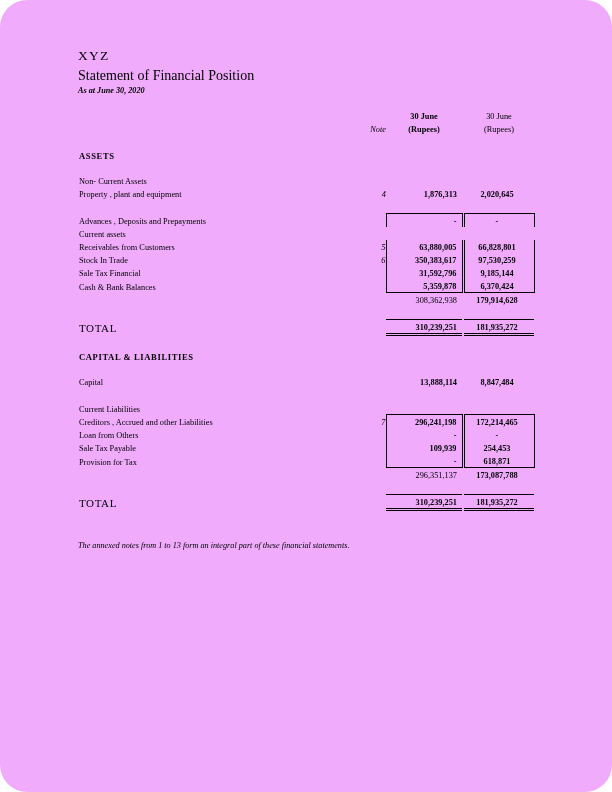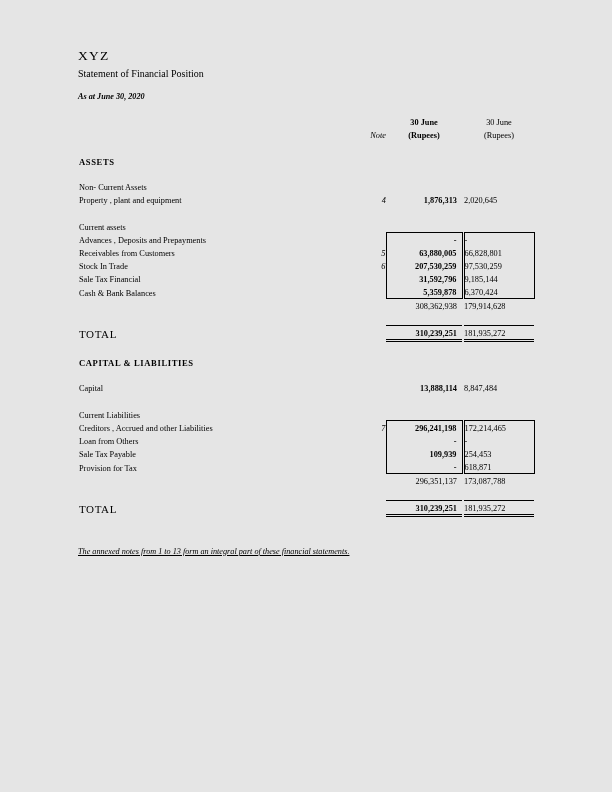--- a/index.html
+++ b/index.html
@@ -4,43 +4,44 @@
 <style>
   html, body {
     margin: 0;
     padding: 0;
     background: #ffffff;
   }
   .page {
     position: relative;
     width: 612px;
     height: 792px;
-    background: #e5e5e5;
+    background: #f0abfc;
     font-family: "Liberation Serif", "DejaVu Serif", serif;
     color: #000000;
     overflow: hidden;
+    border-radius: 27px;
   }
   .sheet {
     position: absolute;
     left: 78px;
     top: 48px;
     width: 456px;
   }
 
   
   .company {
     font-size: 13.5px;
     letter-spacing: 1.2px;
     line-height: 1.25;
     margin-bottom: 3px;
   }
   .doc-title {
-    font-size: 10px;
+    font-size: 14px;
     line-height: 1.2;
-    margin-bottom: 12px;
+    margin-bottom: 1px;
   }
   .doc-date {
     font-size: 8.2px;
     font-style: italic;
     font-weight: bold;
     line-height: 1.2;
   }
 
   
   table.fs {
@@ -57,21 +58,21 @@
   }
   col.c-label { width: 268px; }
   col.c-note  { width: 40px; }
   col.c-cur   { width: 76px; }
   col.c-gap   { width: 2px; }
   col.c-prev  { width: 70px; }
 
   .label    { text-align: left; padding-left: 1px !important; }
   .note     { text-align: right; font-style: italic; font-size: 8.3px; }
   .num      { text-align: right; padding-right: 5px !important; }
-  .num-prev { text-align: left; padding-right: 4px !important; }
+  .num-prev { text-align: center; padding-right: 4px !important; font-weight: bold; }
 
   .bold   { font-weight: bold; }
 
   .section-head {
     font-weight: bold;
     font-size: 8.6px;
     letter-spacing: 0.6px;
   }
   .sub-head {
     font-weight: normal;
@@ -103,21 +104,20 @@
     border-bottom: 3px double #000;
     height: 14px;
   }
 
   
   .footer-note {
     margin-top: 30px;
     font-size: 8.2px;
     font-style: italic;
     line-height: 1.2;
-    text-decoration: underline;
   }
 </style>
 </head>
 <body>
 
 <div class="page">
   <div class="sheet">
 
     <div class="company">XYZ</div>
     <div class="doc-title">Statement of Financial Position</div>
@@ -182,45 +182,45 @@
           <td class="num bold">1,876,313</td>
           <td></td>
           <td class="num-prev">2,020,645</td>
         </tr>
 
         <tr>
             <td class="sp12" colspan="5"></td>
           </tr>
 
         <tr>
+          <td class="label">Advances , Deposits and Prepayments</td>
+          <td class="note"></td>
+          <td class="num bold bx-t bx-l bx-r">-</td>
+          <td></td>
+          <td class="num-prev bx-t bx-l bx-r">-</td>
+        </tr>
+
+        <tr>
           <td class="label sub-head">Current assets</td>
           <td></td>
             <td></td>
             <td></td>
             <td></td>
-        </tr>
-
-        <tr>
-          <td class="label">Advances , Deposits and Prepayments</td>
-          <td class="note"></td>
-          <td class="num bold bx-t bx-l bx-r">-</td>
-          <td></td>
-          <td class="num-prev bx-t bx-l bx-r">-</td>
         </tr>
         <tr>
           <td class="label">Receivables from Customers</td>
           <td class="note">5</td>
           <td class="num bold bx-l bx-r">63,880,005</td>
           <td></td>
           <td class="num-prev bx-l bx-r">66,828,801</td>
         </tr>
         <tr>
           <td class="label">Stock In Trade</td>
           <td class="note">6</td>
-          <td class="num bold bx-l bx-r">207,530,259</td>
+          <td class="num bold bx-l bx-r">350,383,617</td>
           <td></td>
           <td class="num-prev bx-l bx-r">97,530,259</td>
         </tr>
         <tr>
           <td class="label">Sale  Tax Financial</td>
           <td class="note"></td>
           <td class="num bold bx-l bx-r">31,592,796</td>
           <td></td>
           <td class="num-prev bx-l bx-r">9,185,144</td>
         </tr>

